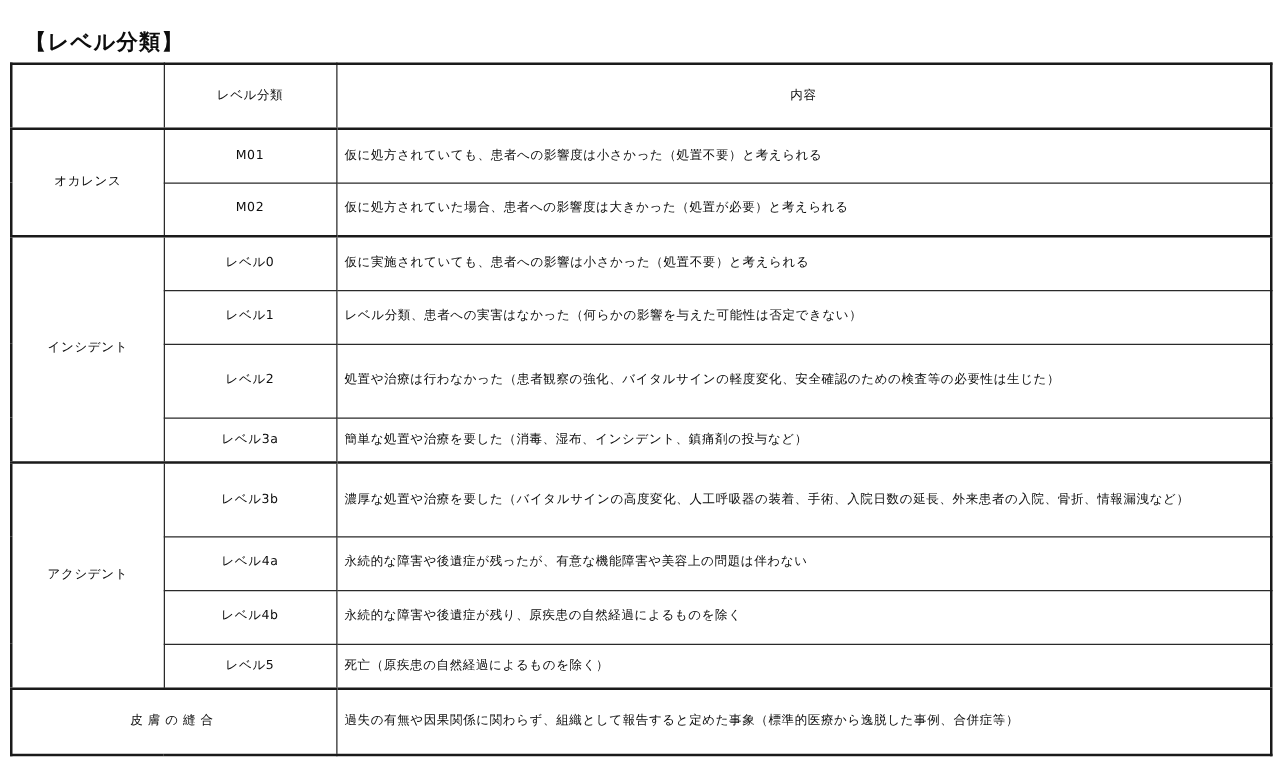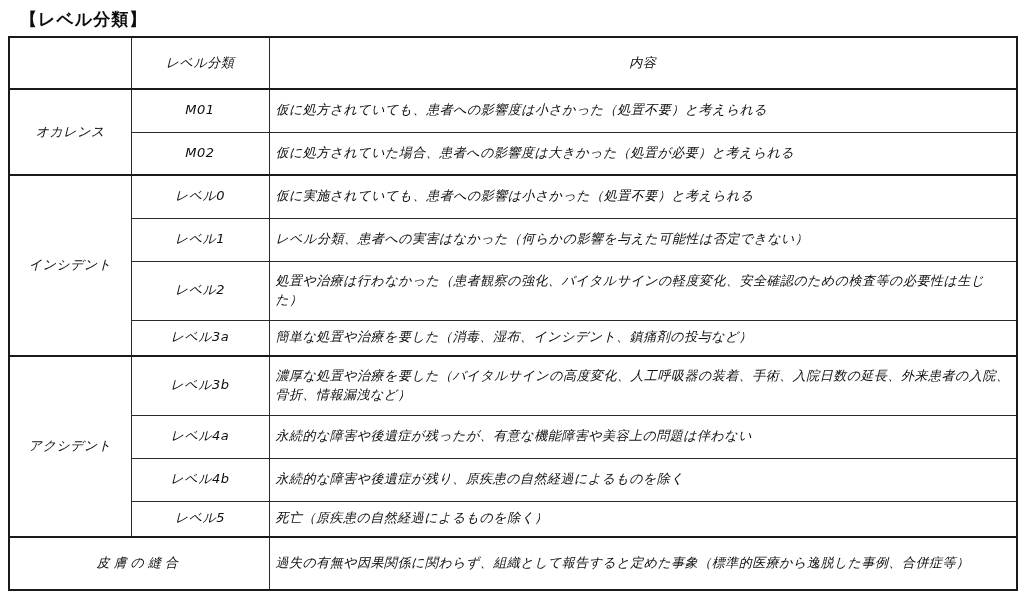--- a/index.html
+++ b/index.html
@@ -10,45 +10,44 @@
     height:611px;
     font-family:"DejaVu Sans","Liberation Sans",sans-serif;
     color:#0d0d0d;
   }
   .page{
     position:relative;
     width:1024px;
     height:611px;
     background:#ffffff;
     box-sizing:border-box;
-    padding:6px 8px 0 8px;
+    padding:20px 8px 0 8px;
   }
   .doc-title{
     font-size:17px;
     font-weight:bold;
     margin:2px 0 5px 12px;
     letter-spacing:1px;
   }
   table.level-table{
     border-collapse:collapse;
     table-layout:fixed;
     width:1008px;
     border:2px solid #1a1a1a;
   }
   table.level-table td,
   table.level-table th{
     border:1px solid #2a2a2a;
     padding:2px 6px;
     box-sizing:border-box;
     font-weight:normal;
-    font-size:13px;
+    font-size:10px;
     letter-spacing:0.5px;
     line-height:1.45;
     background:#ffffff;
-    font-style:italic;
   }
   col.c-group{width:122px;}
   col.c-level{width:138px;}
   col.c-content{width:748px;}
   .cell-center{text-align:center;vertical-align:middle;}
   .cell-content{text-align:left;vertical-align:middle;}
   .hdr{font-weight:bold;text-align:center;vertical-align:middle;}
   .grp{font-weight:bold;text-align:center;vertical-align:middle;letter-spacing:1px;}
   tr.h-hdr{height:52px;}
   tr.h-std{height:43px;}

